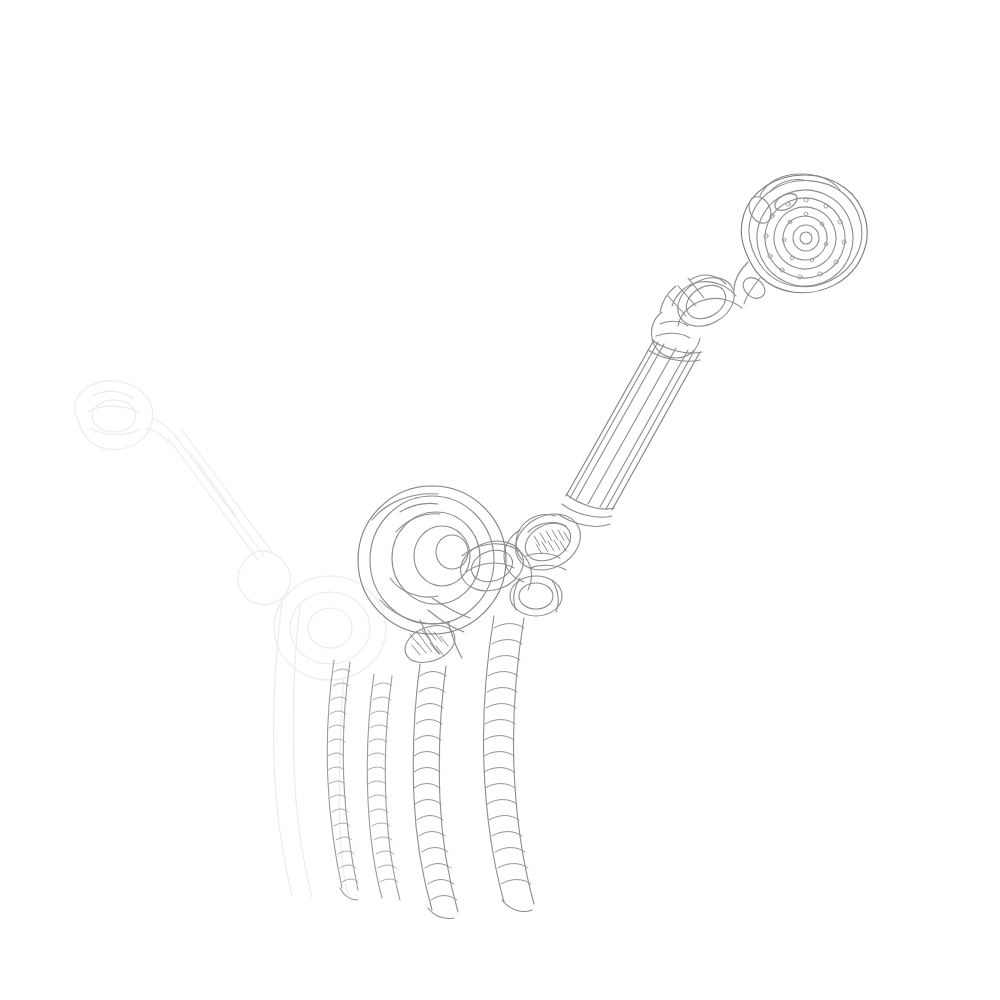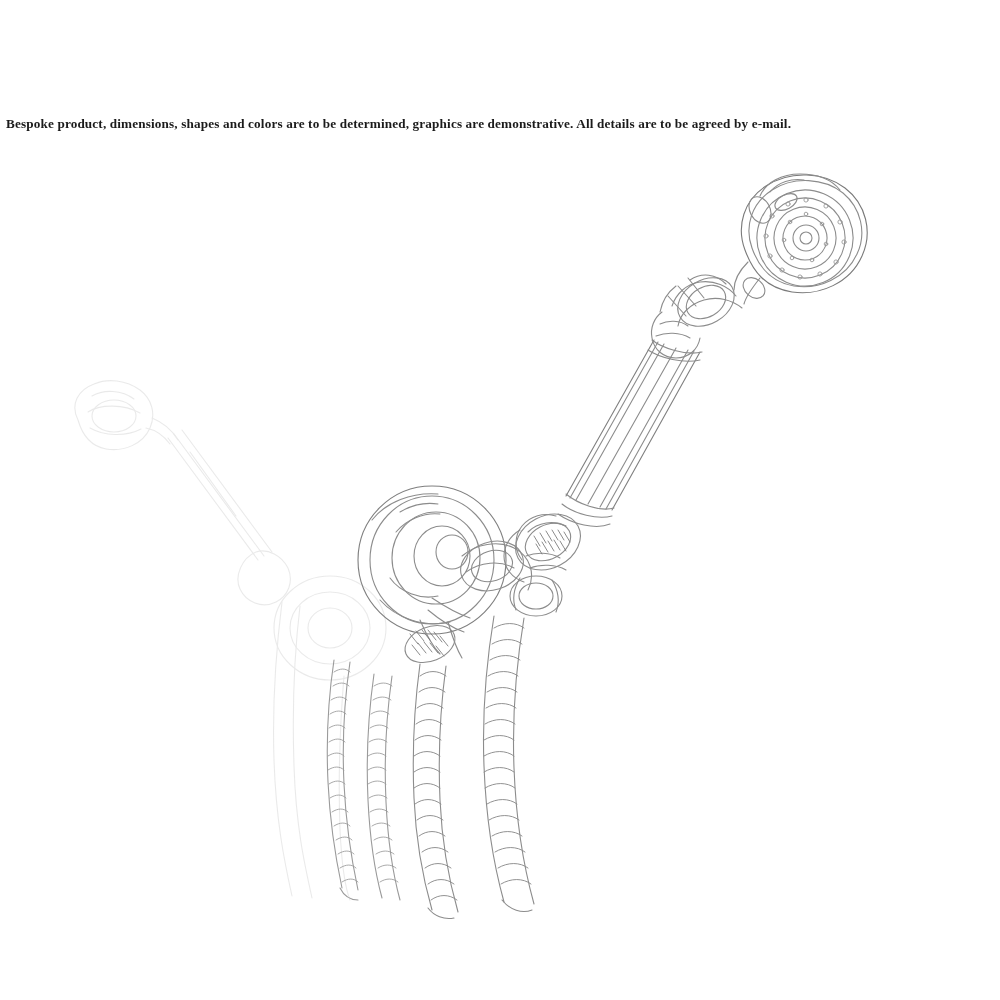--- a/index.html
+++ b/index.html
@@ -46,21 +46,20 @@
   }
   .ghost {
     opacity: 0.18;
   }
 </style>
 </head>
 <body>
 
 <div class="page">
 
-  <div class="disclaimer">Bespoke product, dimensions, shapes and colors are to be determined, graphics are demonstrative. All details are to be agreed by e-mail.</div>
 
   <div class="artwork">
     <svg viewBox="0 0 1000 1000" xmlns="http://www.w3.org/2000/svg">
       <defs>
         <g id="hose-coil">
           <path d="M0,0 C6,-4 12,-4 18,0"></path>
         </g>
       </defs>
 
       <g fill="none" stroke="#8c8c8c" stroke-width="1.1" stroke-linecap="round" stroke-linejoin="round">

